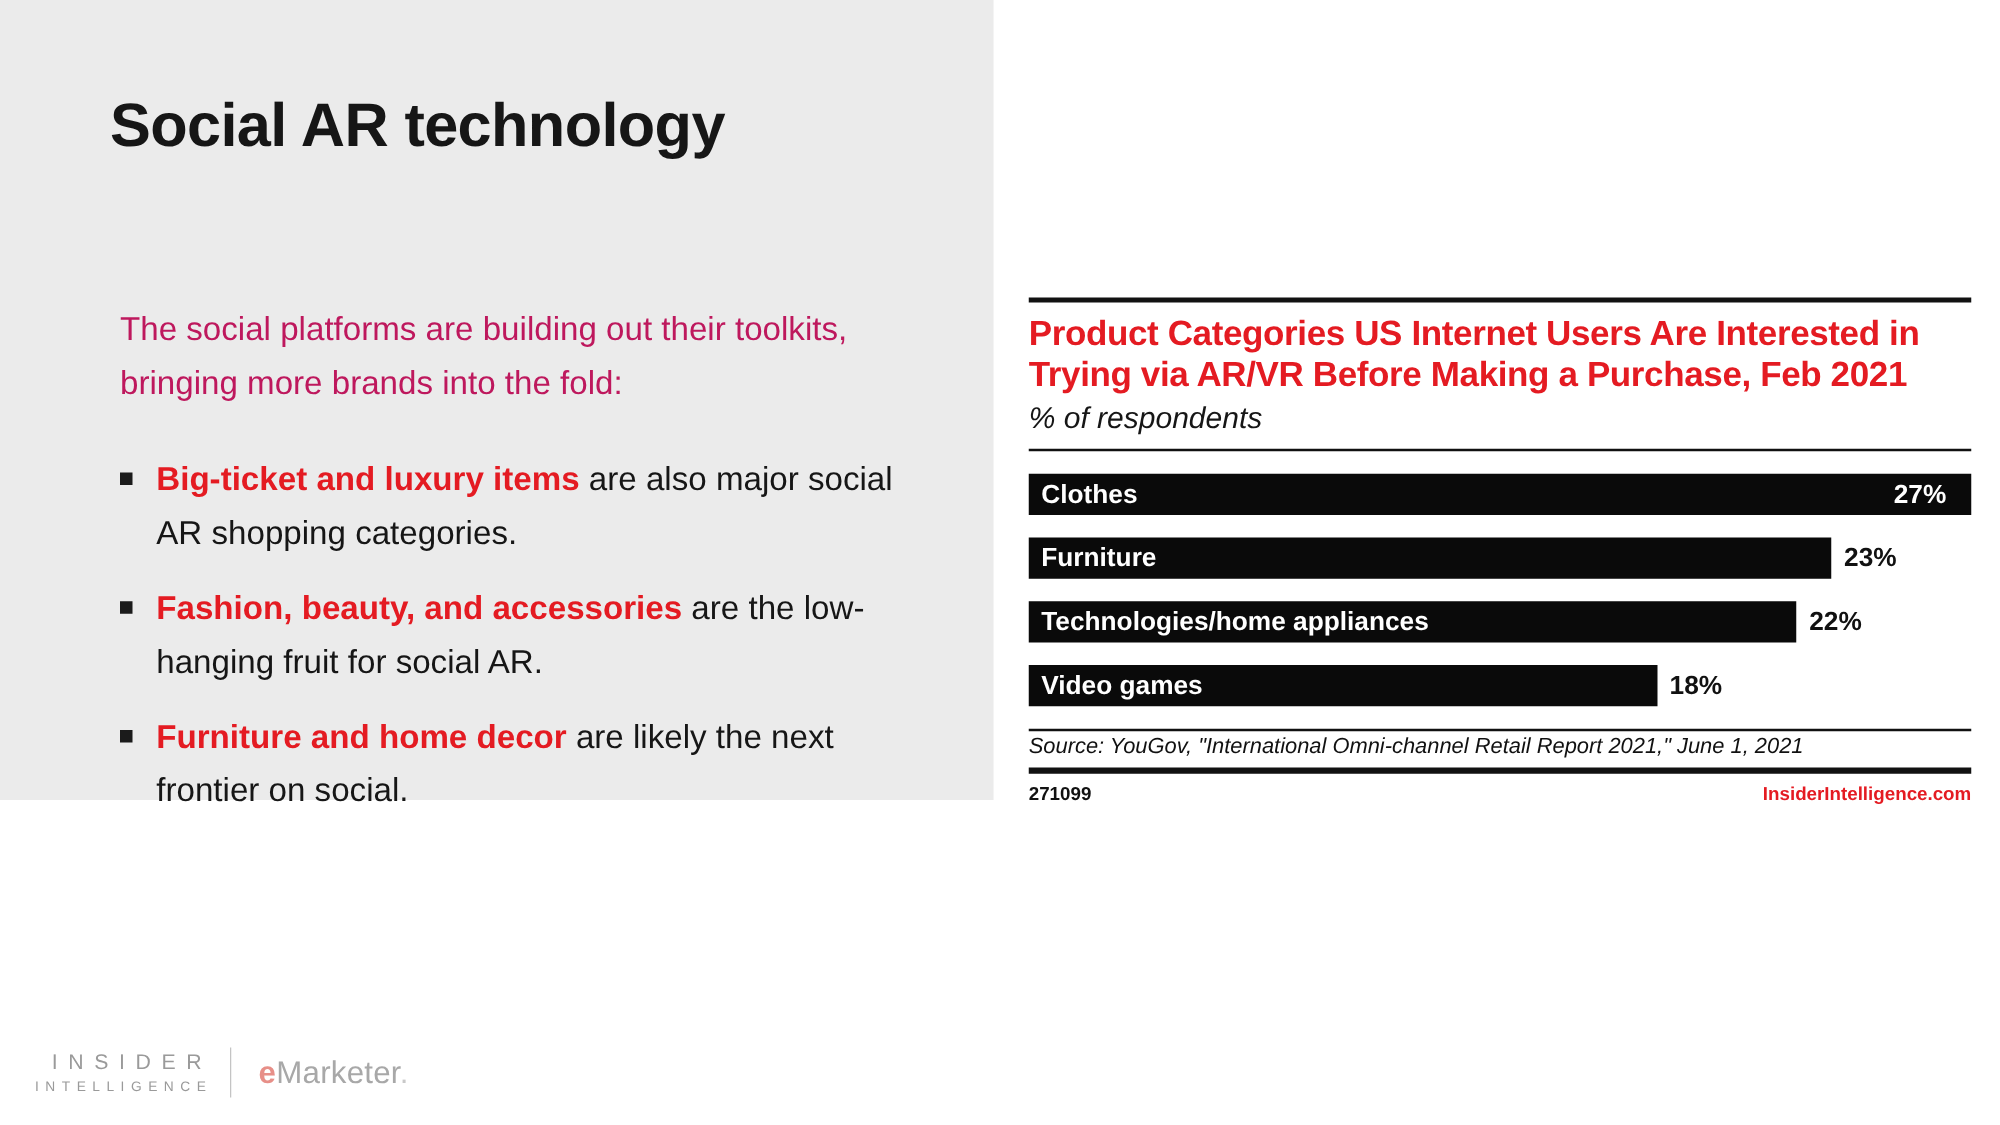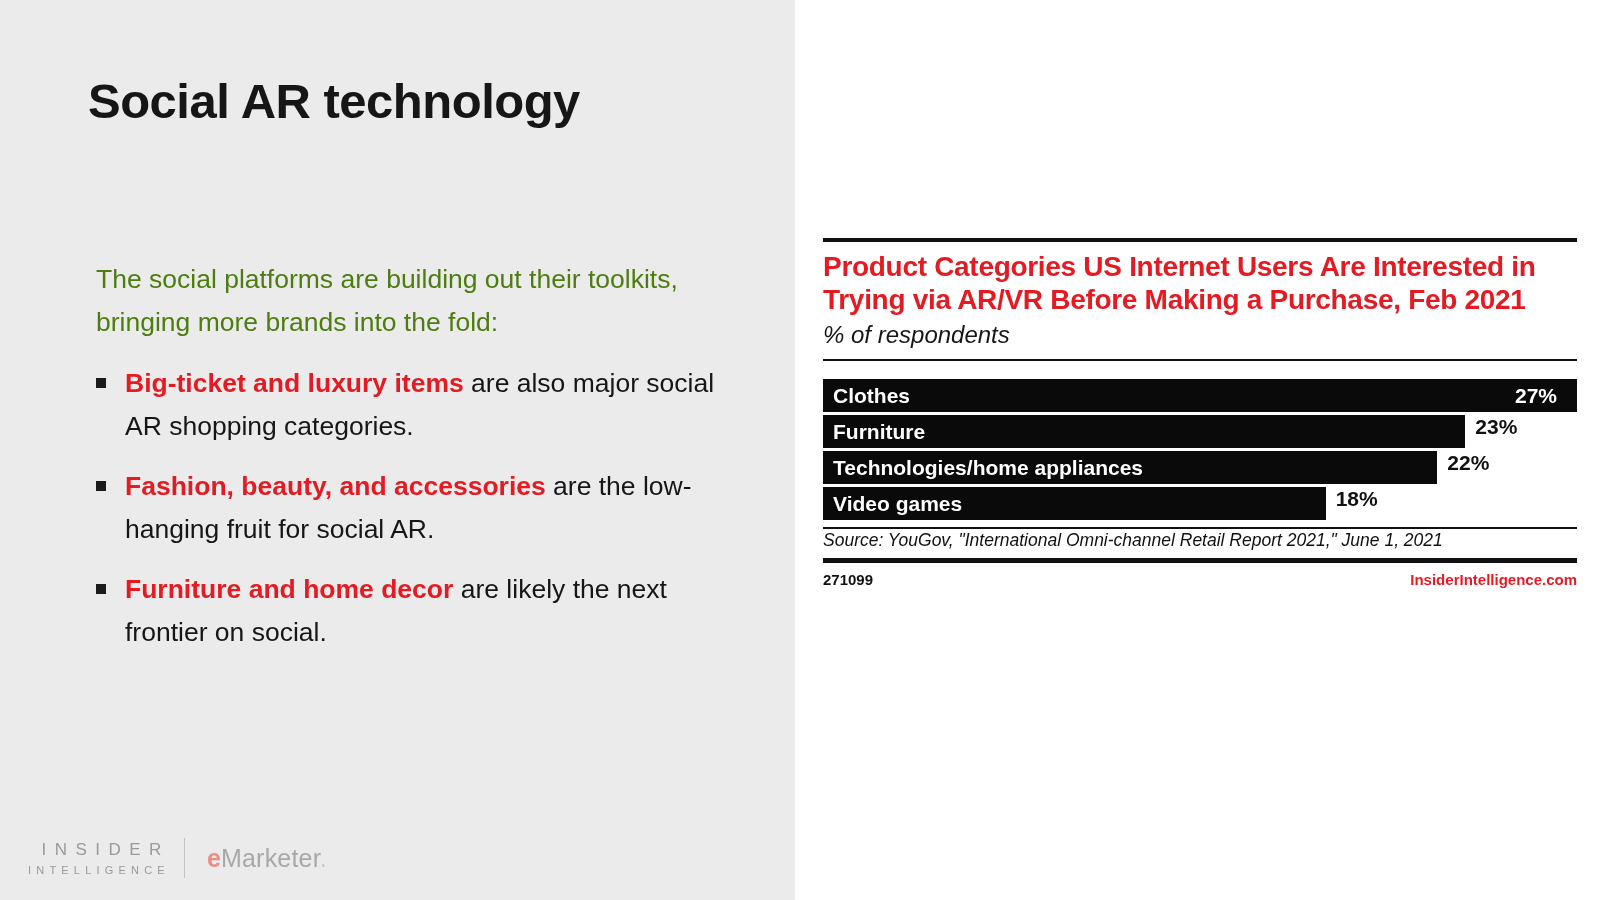--- a/index.html
+++ b/index.html
@@ -4,40 +4,40 @@
 <style>
   * { box-sizing: border-box; margin: 0; padding: 0; }
   html, body {
     width: 1600px; height: 900px;
     overflow: hidden;
     font-family: "Liberation Sans", sans-serif;
     background: #ffffff;
   }
   .left-panel {
     position: absolute; left: 0; top: 0;
-    width: 795px; height: 900px;
+    width: 795px; height: 640px;
     background: #ebebeb;
   }
   .right-panel {
     position: absolute; left: 795px; top: 0;
     width: 805px; height: 900px;
     background: #ffffff;
   }
   
   .slide-title {
     position: absolute; left: 88px; top: 70px;
     width: 660px;
     font-size: 49px; font-weight: 700; line-height: 1.28;
     color: #161616; letter-spacing: -0.5px;
   }
   .intro {
-    position: absolute; left: 96px; top: 258px;
+    position: absolute; left: 96px; top: 242px;
     width: 610px;
     font-size: 26.5px; line-height: 1.62;
-    color: #4d7c0f;
+    color: #be185d;
   }
   .bullet-list {
     position: absolute; left: 96px; top: 362px;
     width: 620px;
     list-style: none;
   }
   .bullet-list li {
     position: relative;
     padding-left: 29px;
     margin-bottom: 17px;
@@ -83,22 +83,22 @@
     margin-top: 8px;
     font-size: 28px; font-weight: 700; line-height: 1.18;
     color: #e41b22; letter-spacing: -0.3px;
   }
   .chart-subtitle {
     margin-top: 5px; margin-bottom: 10px;
     font-size: 24px; font-style: italic; color: #161616;
   }
   .bars { margin-top: 18px; }
   .bar-row {
-    display: flex; 
-    height: 33px; margin-bottom: 3px;
+    display: flex; align-items: center;
+    height: 33px; margin-bottom: 18px;
   }
   .bar {
     height: 33px; background: #0a0a0a;
     display: flex; align-items: center; justify-content: space-between;
     min-width: 0;
   }
   .bar-label {
     color: #ffffff; font-weight: 700; font-size: 21px;
     padding-left: 10px; white-space: nowrap;
   }

